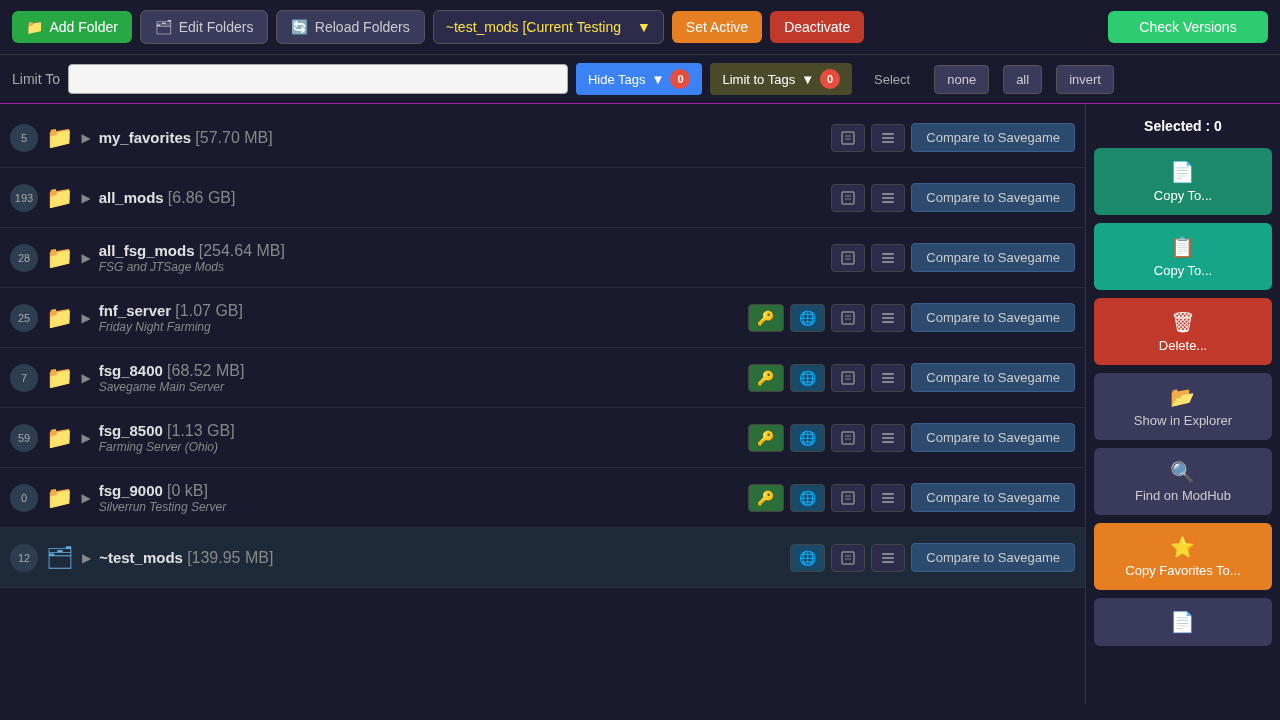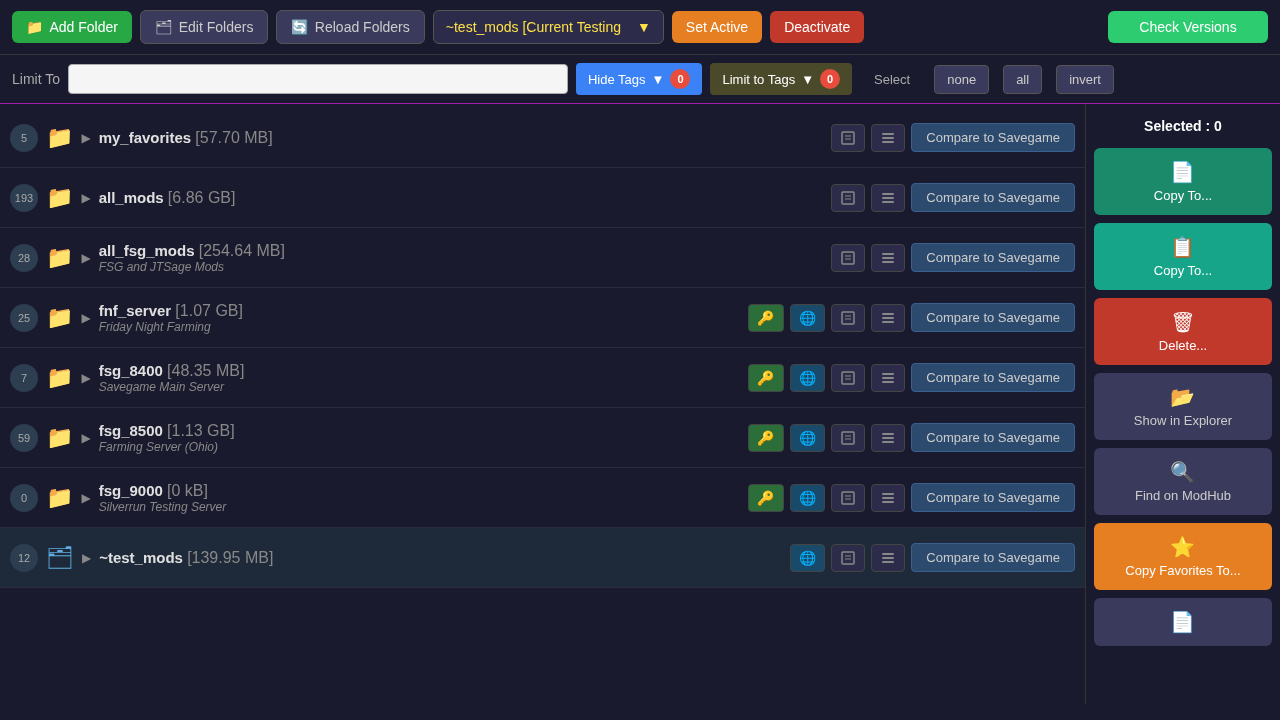--- a/index.html
+++ b/index.html
@@ -422,21 +422,21 @@
       </button>
       <button class="compare-btn">Compare to Savegame</button>
     </div>
   </div>
       <div class="mod-row">
     <span class="count-badge">7</span>
     <span class="folder-icon" style="color:#f39c12">📁</span>
     <span class="expand-arrow">▶</span>
     <div class="mod-info">
       <span class="mod-name">
-        fsg_8400 <span class="size">[48.35 MB]</span>
+        fsg_8400 <span class="size">[68.52 MB]</span>
       </span>
       <span class="mod-subtitle">Savegame Main Server</span>
     </div>
     <div class="mod-actions">
       <button class="icon-btn key-icon">🔑</button>
       <button class="icon-btn globe-icon">🌐</button>
       <button class="icon-btn" title="CSV">
         <svg width="16" height="16" viewBox="0 0 16 16" fill="#888">
               <rect x="2" y="2" width="12" height="12" rx="1" fill="none" stroke="#888" stroke-width="1.5"></rect>
               <line x1="5" y1="6" x2="11" y2="6" stroke="#888" stroke-width="1"></line>

